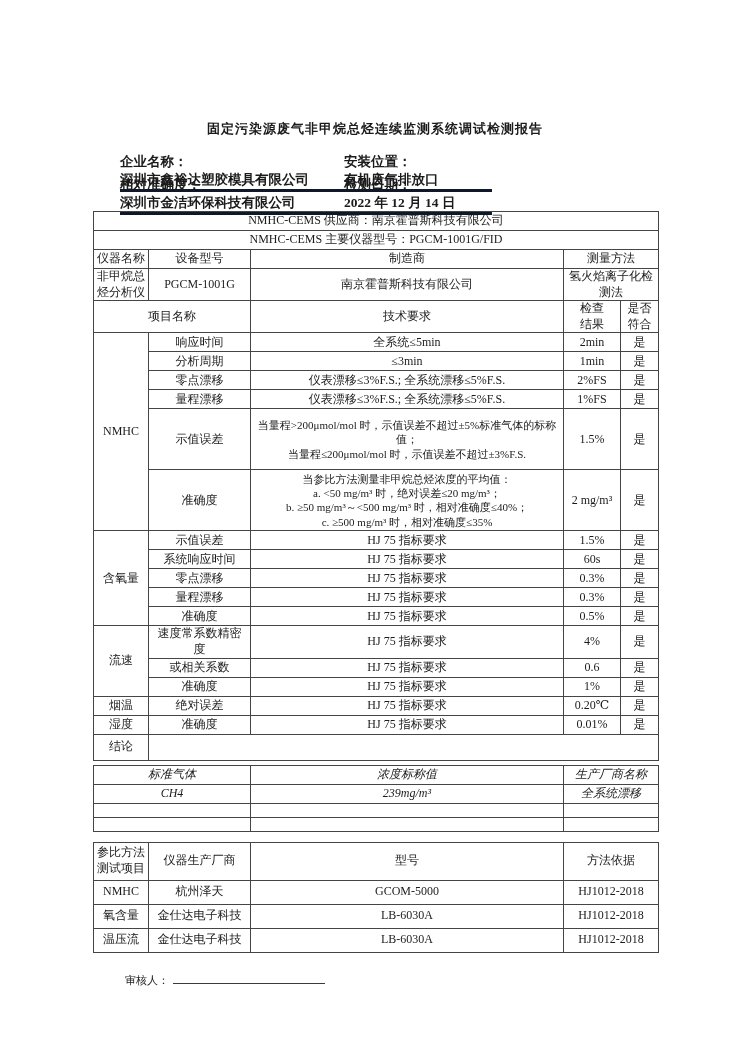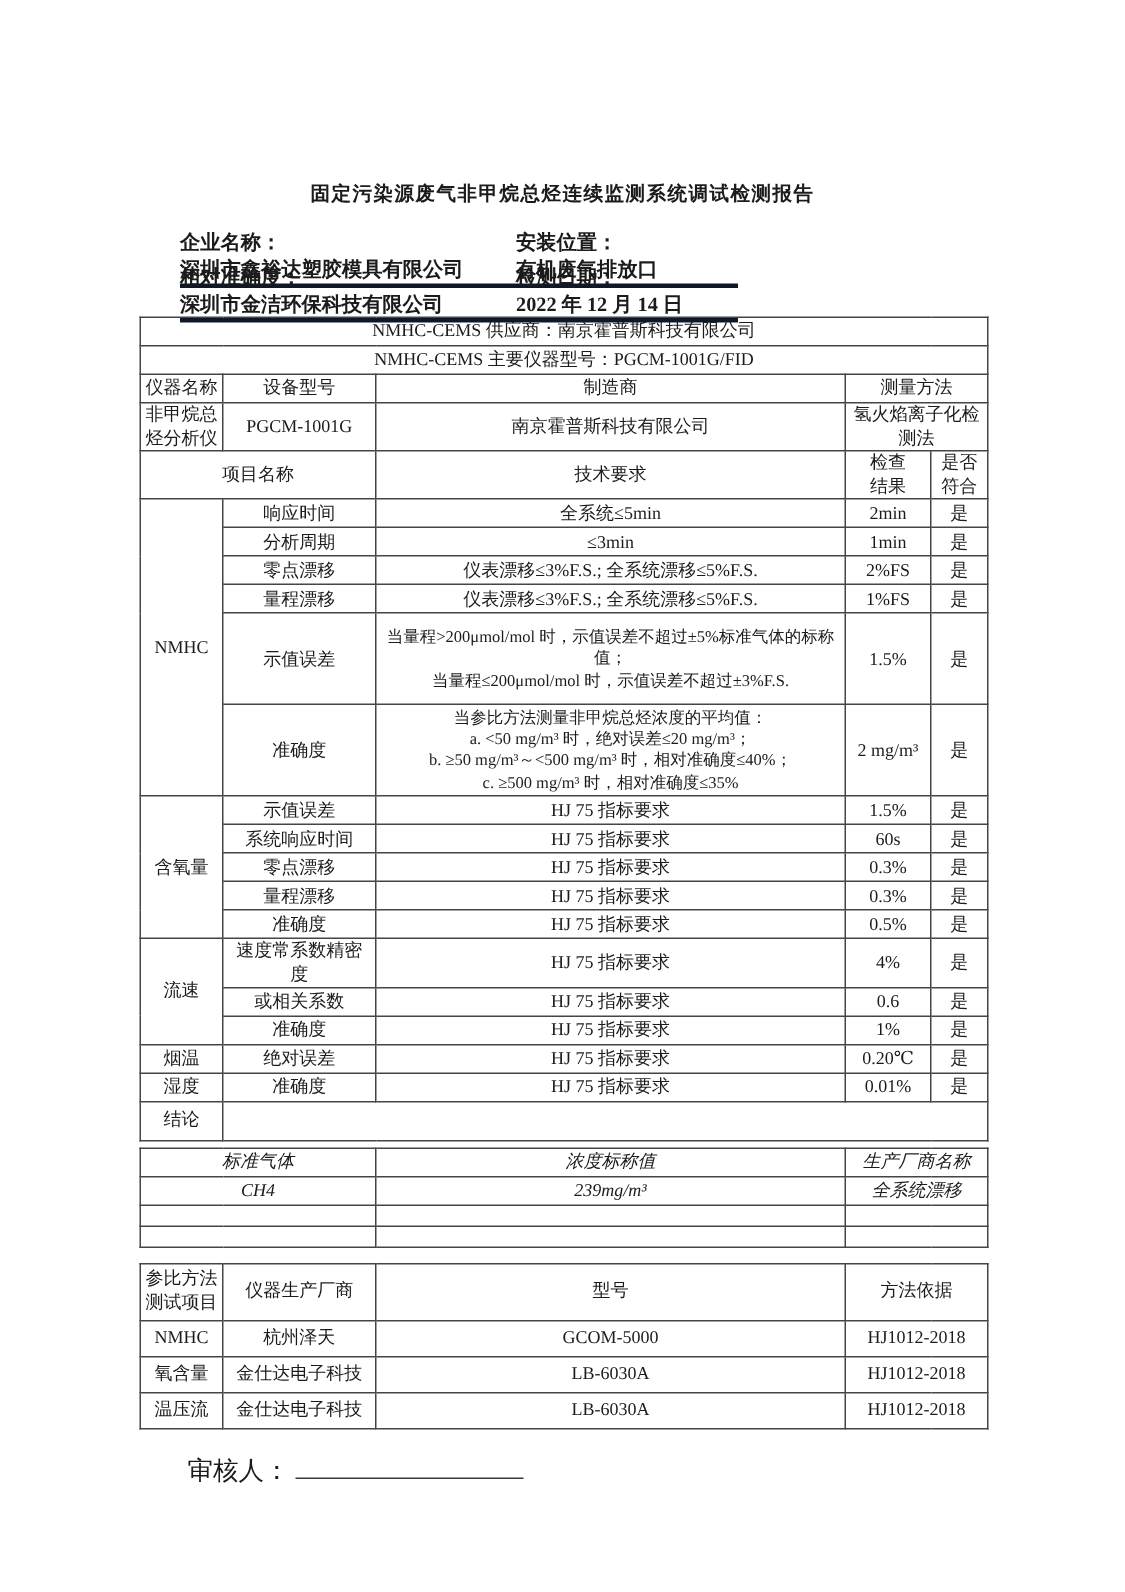--- a/index.html
+++ b/index.html
@@ -33,21 +33,21 @@
     border:1px solid #454545;padding:0 3px;
     text-align:center;vertical-align:middle;line-height:1.3;
     overflow:hidden;
   }
   td.left{text-align:left;padding-left:6px;}
   td.pre{white-space:pre-line;}
   td.small{font-size:11px;line-height:1.35;}
   .gap4{margin-top:4px;font-style:italic;}
   .gap10{margin-top:10px;}
 
-  .reviewer{margin:16px 0 0 125px;font-size:17px;display:flex;align-items:baseline;}
+  .reviewer{margin:16px 0 0 125px;font-size:11px;display:flex;align-items:baseline;}
   .sigline{display:inline-block;width:152px;border-bottom:1px solid #3a3a3a;height:14px;margin-left:4px;}
 </style>
 </head>
 <body>
 
 <div class="page">
 
   <h1 class="title">固定污染源废气非甲烷总烃连续监测系统调试检测报告</h1>
 
   <div class="info">

